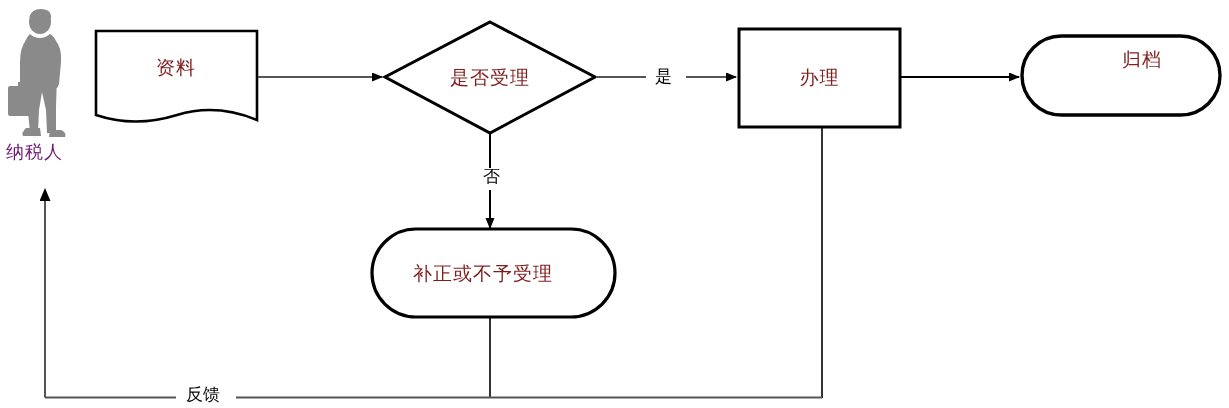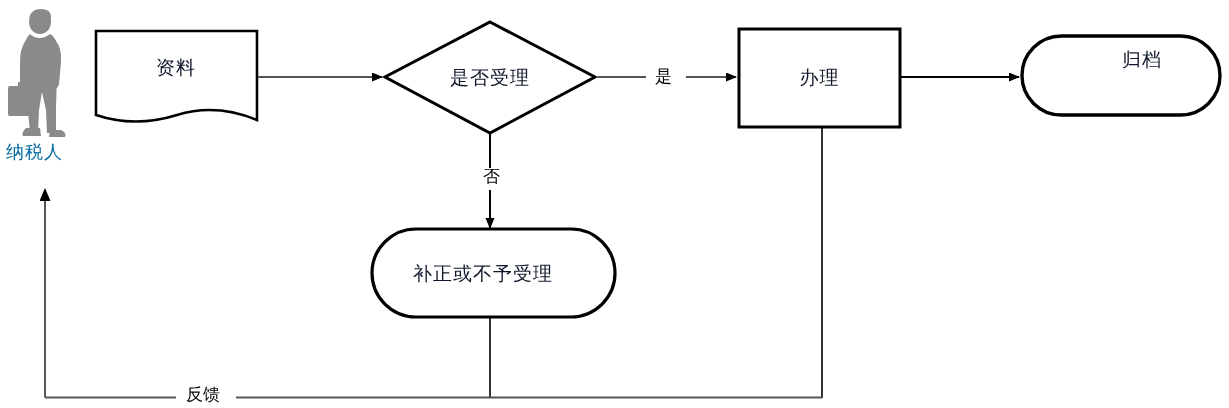--- a/index.html
+++ b/index.html
@@ -19,42 +19,42 @@
   }
   #flow-svg {
     position: absolute;
     left: 0;
     top: 0;
   }
   .node-label {
     position: absolute;
     font-family: "DejaVu Sans", "Liberation Sans", sans-serif;
     font-size: 19px;
-    color: #0f172a;
+    color: #7f1d1d;
     white-space: nowrap;
     text-align: center;
     letter-spacing: 1px;
     line-height: 1;
     pointer-events: none;
   }
   .edge-label {
     position: absolute;
     font-family: "DejaVu Sans", "Liberation Sans", sans-serif;
     font-size: 17px;
     color: #000000;
     white-space: nowrap;
     background: #ffffff;
     padding: 0 3px;
     line-height: 1.05;
   }
   .actor-label {
     position: absolute;
     font-family: "DejaVu Sans", "Liberation Sans", sans-serif;
     font-size: 18px;
-    color: #0369a1;
+    color: #701a75;
     white-space: nowrap;
     letter-spacing: 1px;
   }
 </style>
 </head>
 <body>
 
 <div id="canvas">
 
   <svg id="flow-svg" width="1229" height="408" viewBox="0 0 1229 408">

